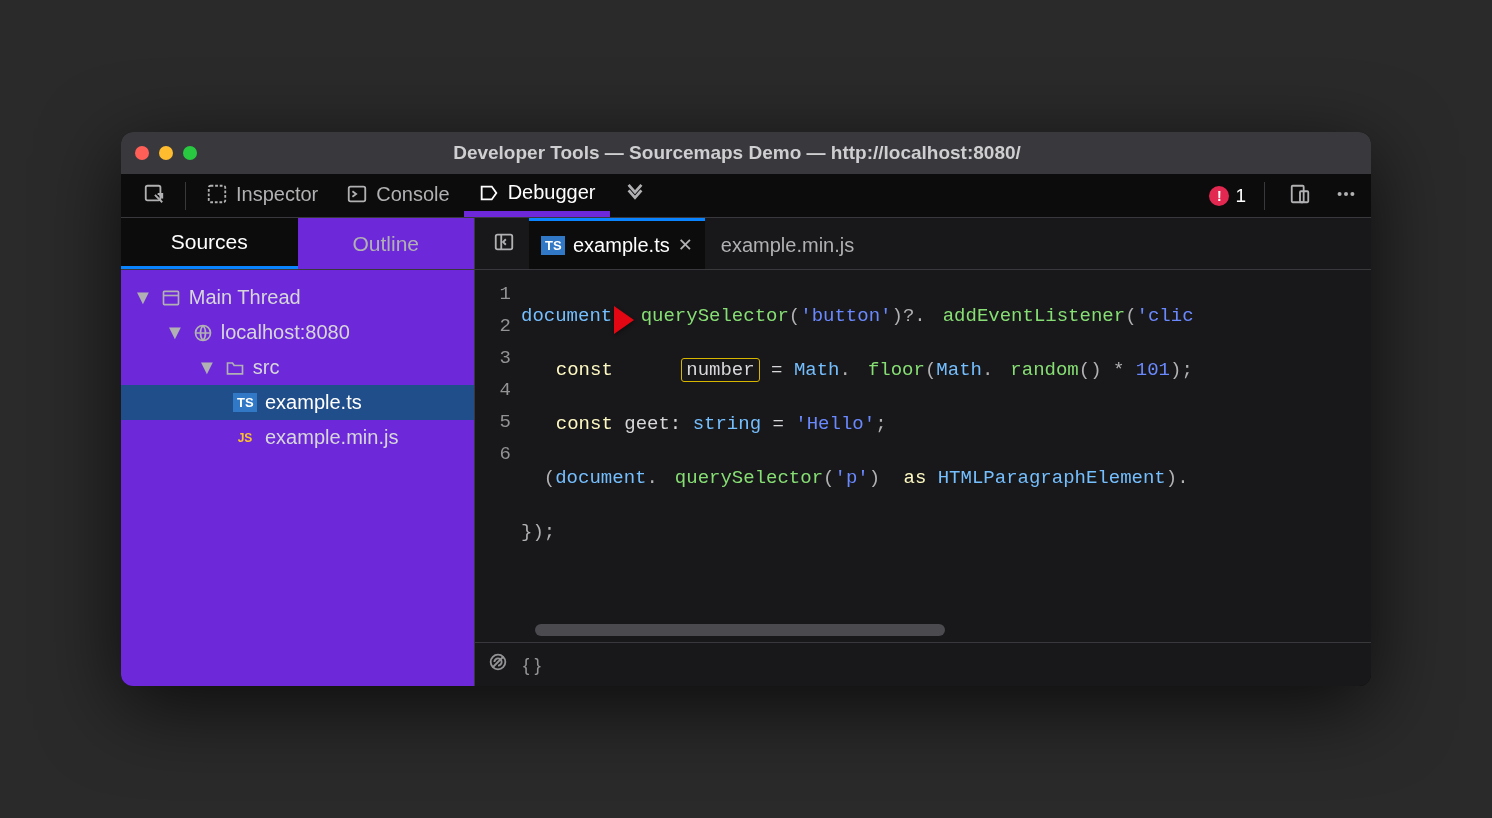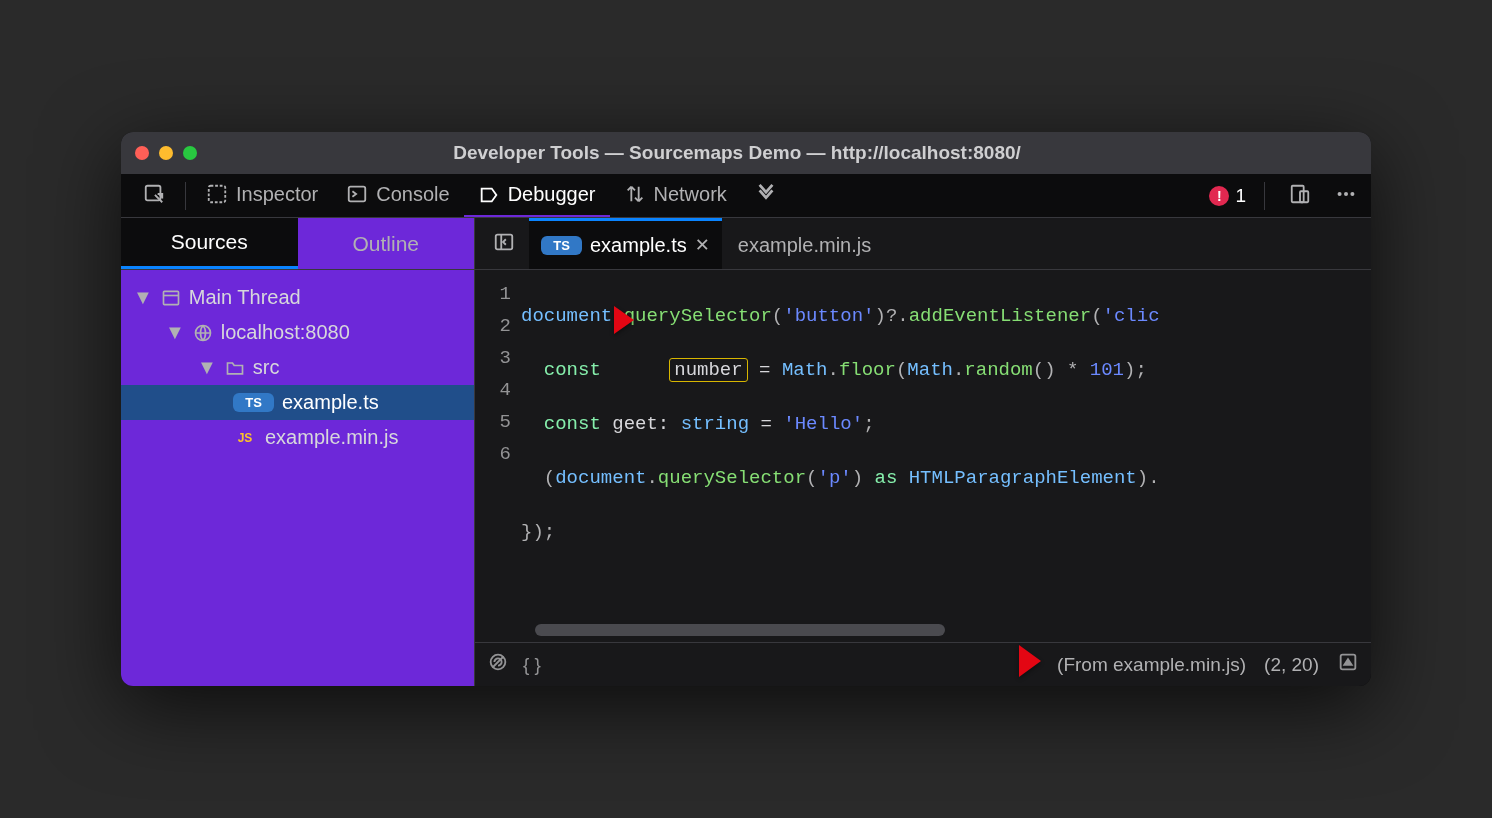--- a/index.html
+++ b/index.html
@@ -55,21 +55,21 @@
   gap: 8px;
   padding: 8px 14px;
   color: #b1b1b3;
   font-size: 20px;
   cursor: pointer;
   height: 100%;
   border-bottom: 3px solid transparent;
 }
 .tool-btn.active {
   color: #fff;
-  border-bottom: 2px solid #6d28d9;
+  border-bottom: 6px solid #6d28d9;
 }
 .tool-btn svg { width: 22px; height: 22px; }
 .divider { width: 1px; height: 28px; background: #38383d; margin: 0 6px; }
 .toolbar-right { margin-left: auto; display: flex; align-items: center; gap: 12px; }
 .error-badge {
   display: flex; align-items: center; gap: 6px;
   color: #fff; font-size: 19px;
 }
 .error-circle {
   width: 20px; height: 20px; border-radius: 50%;
@@ -109,22 +109,22 @@
   display: flex; align-items: center; gap: 8px;
   padding: 6px 4px 6px 12px; cursor: pointer;
 }
 .tree-row.selected { background: #204e8a; color: #fff; }
 .chev { color: #b1b1b3; }
 .indent-1 { padding-left: 44px; }
 .indent-2 { padding-left: 76px; }
 .indent-3 { padding-left: 112px; }
 .ts-badge {
   background: #3178c6; color: #fff; font-size: 13px;
-  font-weight: bold; padding: 2px 4px; border-radius: 6px;
-  width: 41px; text-align: center;
+  font-weight: bold; padding: 2px 4px; border-radius: 0;
+  width: 24px; text-align: center;
 }
 .js-badge {
   color: #fbc02d; font-size: 12px; font-weight: bold;
   width: 24px; text-align: center;
 }
 .editor-area {
   flex: 1;
   display: flex;
   flex-direction: column;
   background: #18181a;
@@ -164,23 +164,23 @@
   user-select: none;
 }
 .gutter div { height: 32px; line-height: 32px; }
 .code {
   padding: 8px 0;
   white-space: pre;
   color: #d7d7db;
   position: relative;
 }
 .code-line { height: 32px; line-height: 32px; }
-.tok-prop { color: #86de74; }
+.tok-prop { color: #86de74; margin-left: 17px; }
 .tok-str { color: #6b89ff; }
-.tok-kw { color: #86efac; }
+.tok-kw { color: #fef9c3; margin-left: 12px; }
 .tok-type { color: #75bfff; }
 .tok-num { color: #6b89ff; }
 .tok-punc { color: #b1b1b3; }
 .highlight-box {
   border: 1px solid #d7b600;
   border-radius: 3px;
   padding: 0 4px;
 }
 .scrollbar-h {
   position: absolute;
@@ -244,26 +244,20 @@
         </svg>
       <span>Console</span>
     </div>
     <div class="tool-btn active">
       <svg viewBox="0 0 24 24" fill="none" stroke="#fff" stroke-width="2">
           <path d="M4 5 H15 L20 12 L15 19 H4 Z"></path>
         </svg>
       <span>Debugger</span>
     </div>
     <div class="tool-btn">
-      <svg viewBox="0 0 24 24" fill="none" stroke="#b1b1b3" stroke-width="2">
-          <path d="M8 4 V20 M8 4 L4 8 M8 4 L12 8 M16 20 V4 M16 20 L12 16 M16 20 L20 16"></path>
-        </svg>
-      <span>Network</span>
-    </div>
-    <div class="tool-btn">
       <svg viewBox="0 0 24 24" fill="none" stroke="#b1b1b3" stroke-width="3">
           <path d="M5 8 L12 16 L19 8"></path>
           <path d="M5 2 L12 10 L19 2"></path>
         </svg>
     </div>
     <div class="toolbar-right">
       <div class="error-badge">
         <span class="error-circle">!</span>
         <span>1</span>
       </div>
@@ -373,31 +367,16 @@
 
       <div class="footer">
         <span class="footer-icon">
           <svg width="22" height="22" viewBox="0 0 24 24" fill="none" stroke="#939395" stroke-width="2">
               <circle cx="12" cy="12" r="8"></circle>
               <path d="M6 18 L18 6"></path>
               <path d="M8 12 C8 10 10 8 12 8 C14 8 16 10 16 12 C16 14 14 16 12 16"></path>
             </svg>
         </span>
         <span class="footer-icon">{ }</span>
-        <div class="footer-right" style="position:relative">
-          <div class="arrow" style="left:-76px; top:-16px;">
-            <svg width="62" height="52" viewBox="0 0 62 52">
-                <path d="M2 26 L38 26 L38 10 L60 26 L38 42 L38 26 Z" fill="#e30613"></path>
-              </svg>
-          </div>
-          <span>(From example.min.js)</span>
-          <span>(2, 20)</span>
-          <span class="footer-icon">
-            <svg width="22" height="22" viewBox="0 0 24 24" fill="none" stroke="#939395" stroke-width="2">
-                <rect x="4" y="4" width="16" height="16" rx="2"></rect>
-                <path d="M8 15 L12 9 L16 15 Z" fill="#939395"></path>
-              </svg>
-          </span>
-        </div>
       </div>
     </div>
   </div>
 </div>
 
 </body></html>

